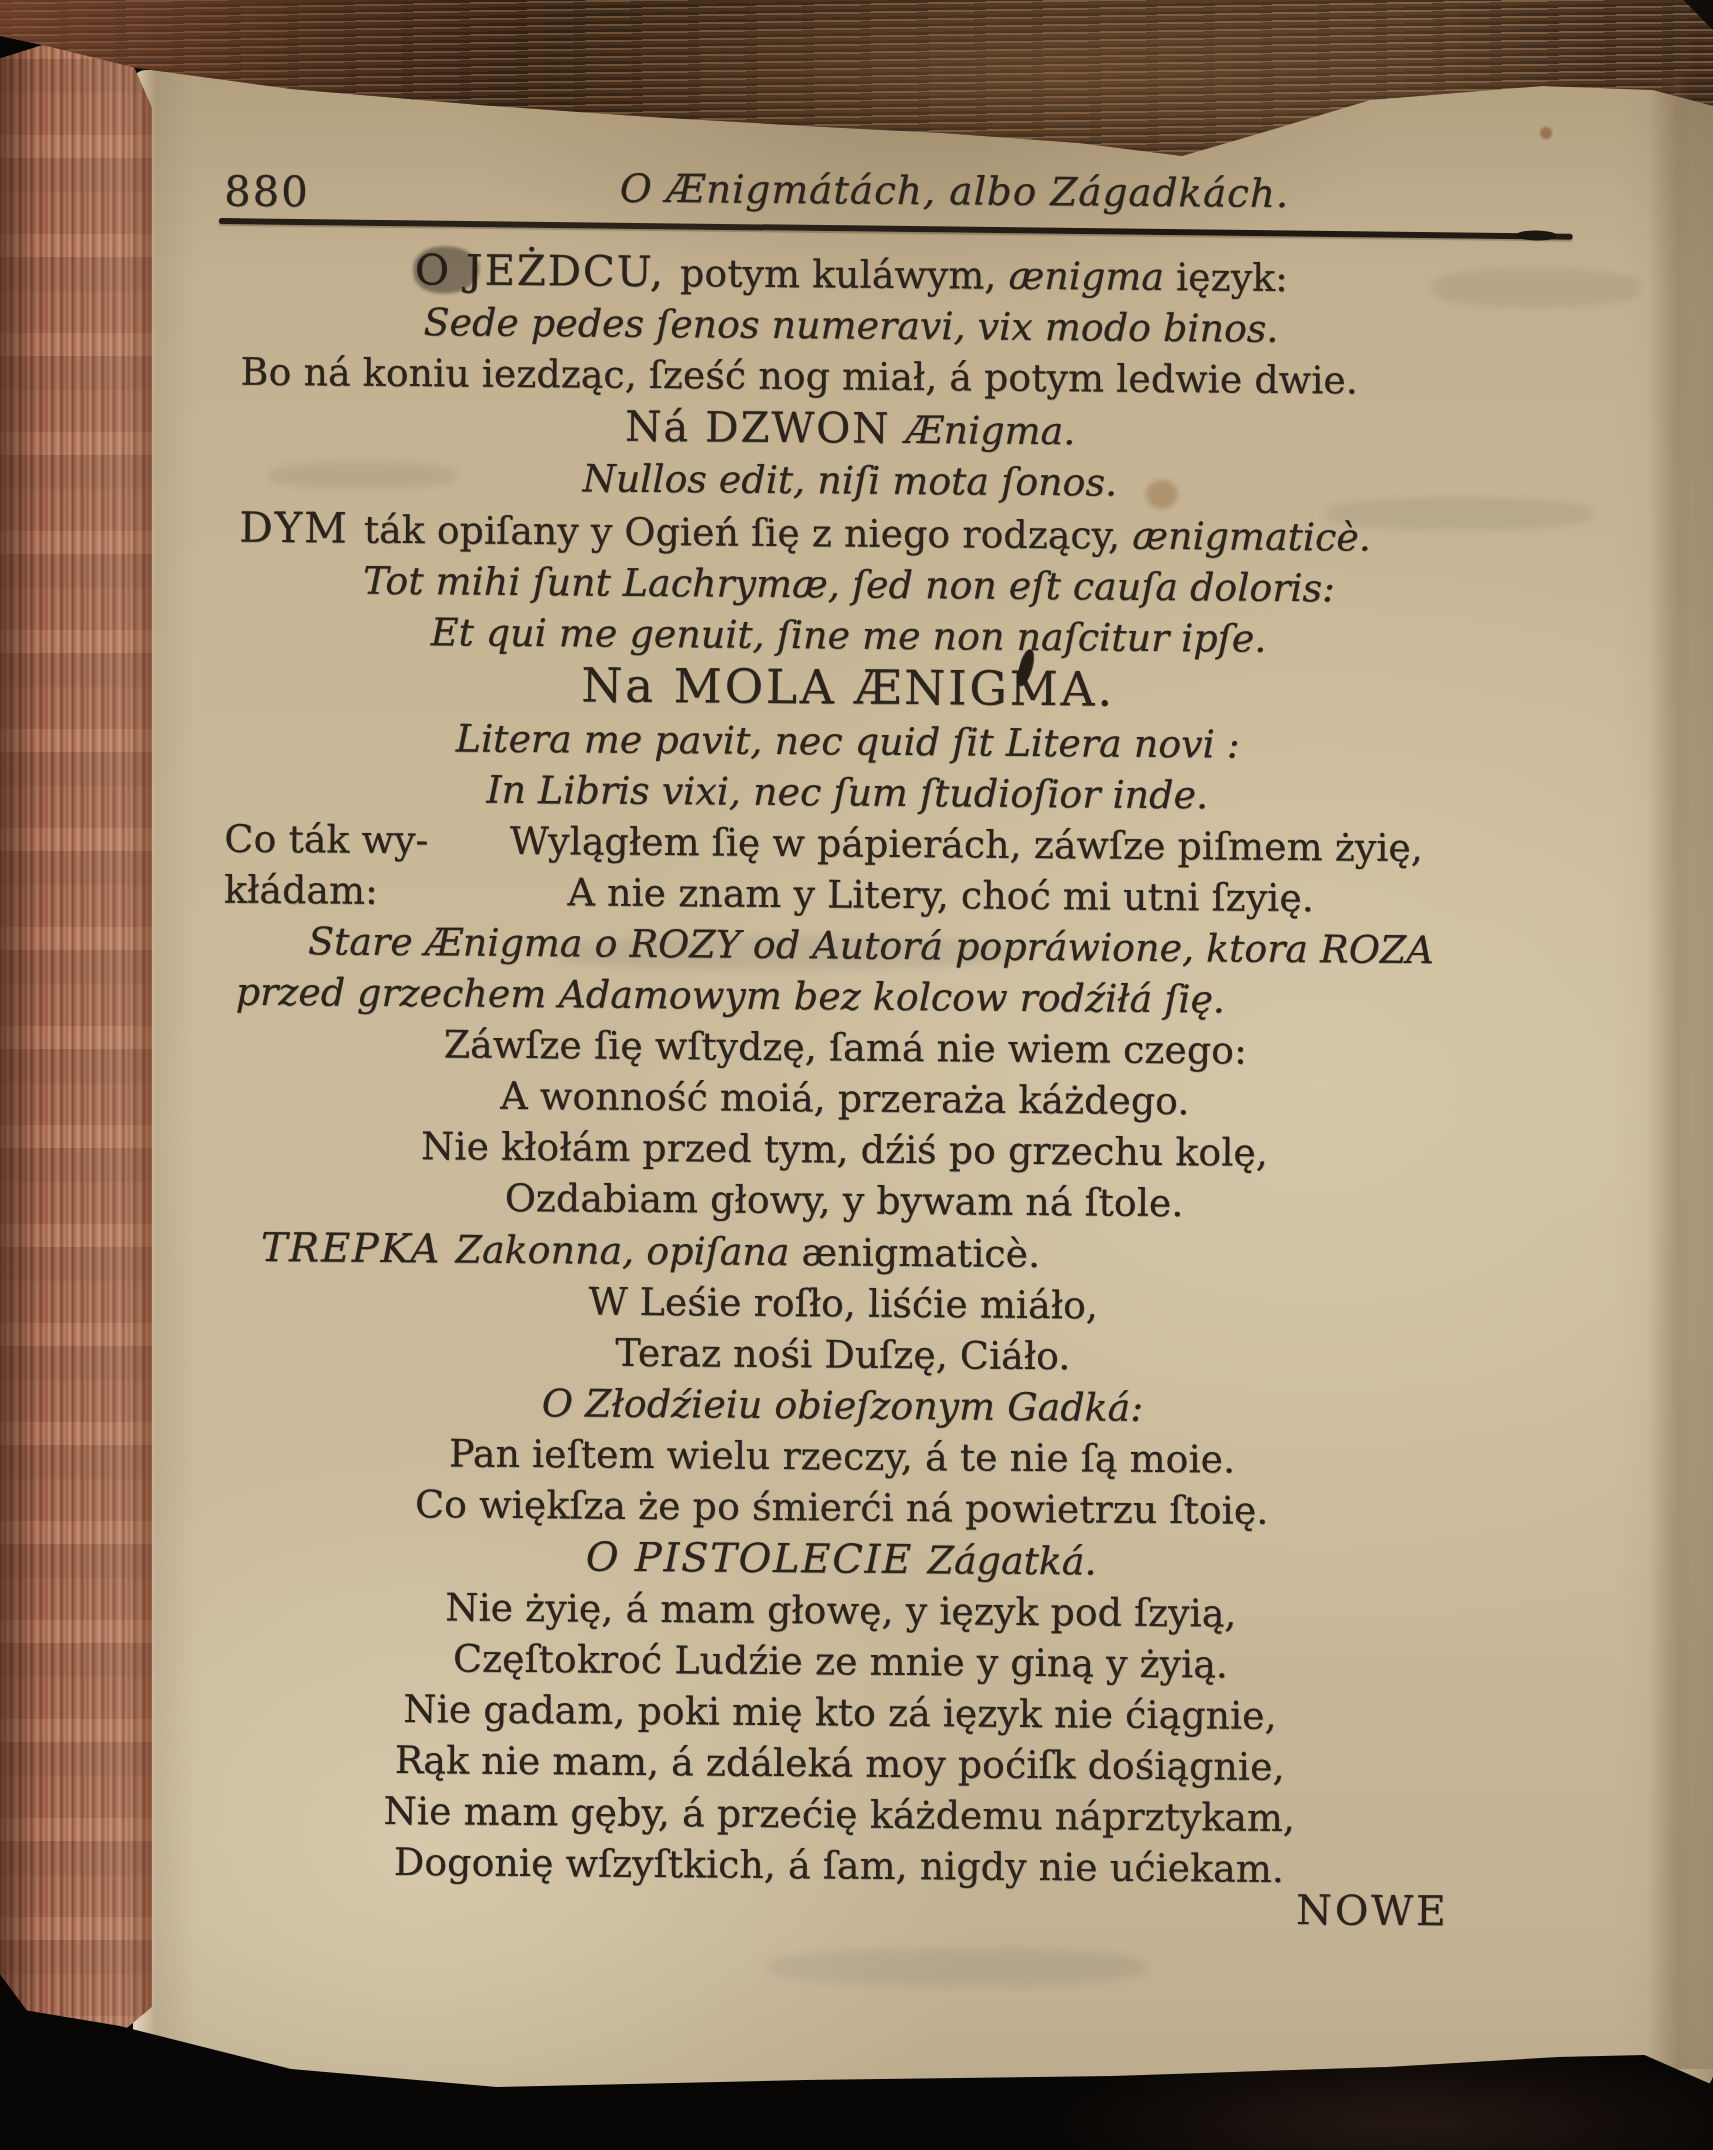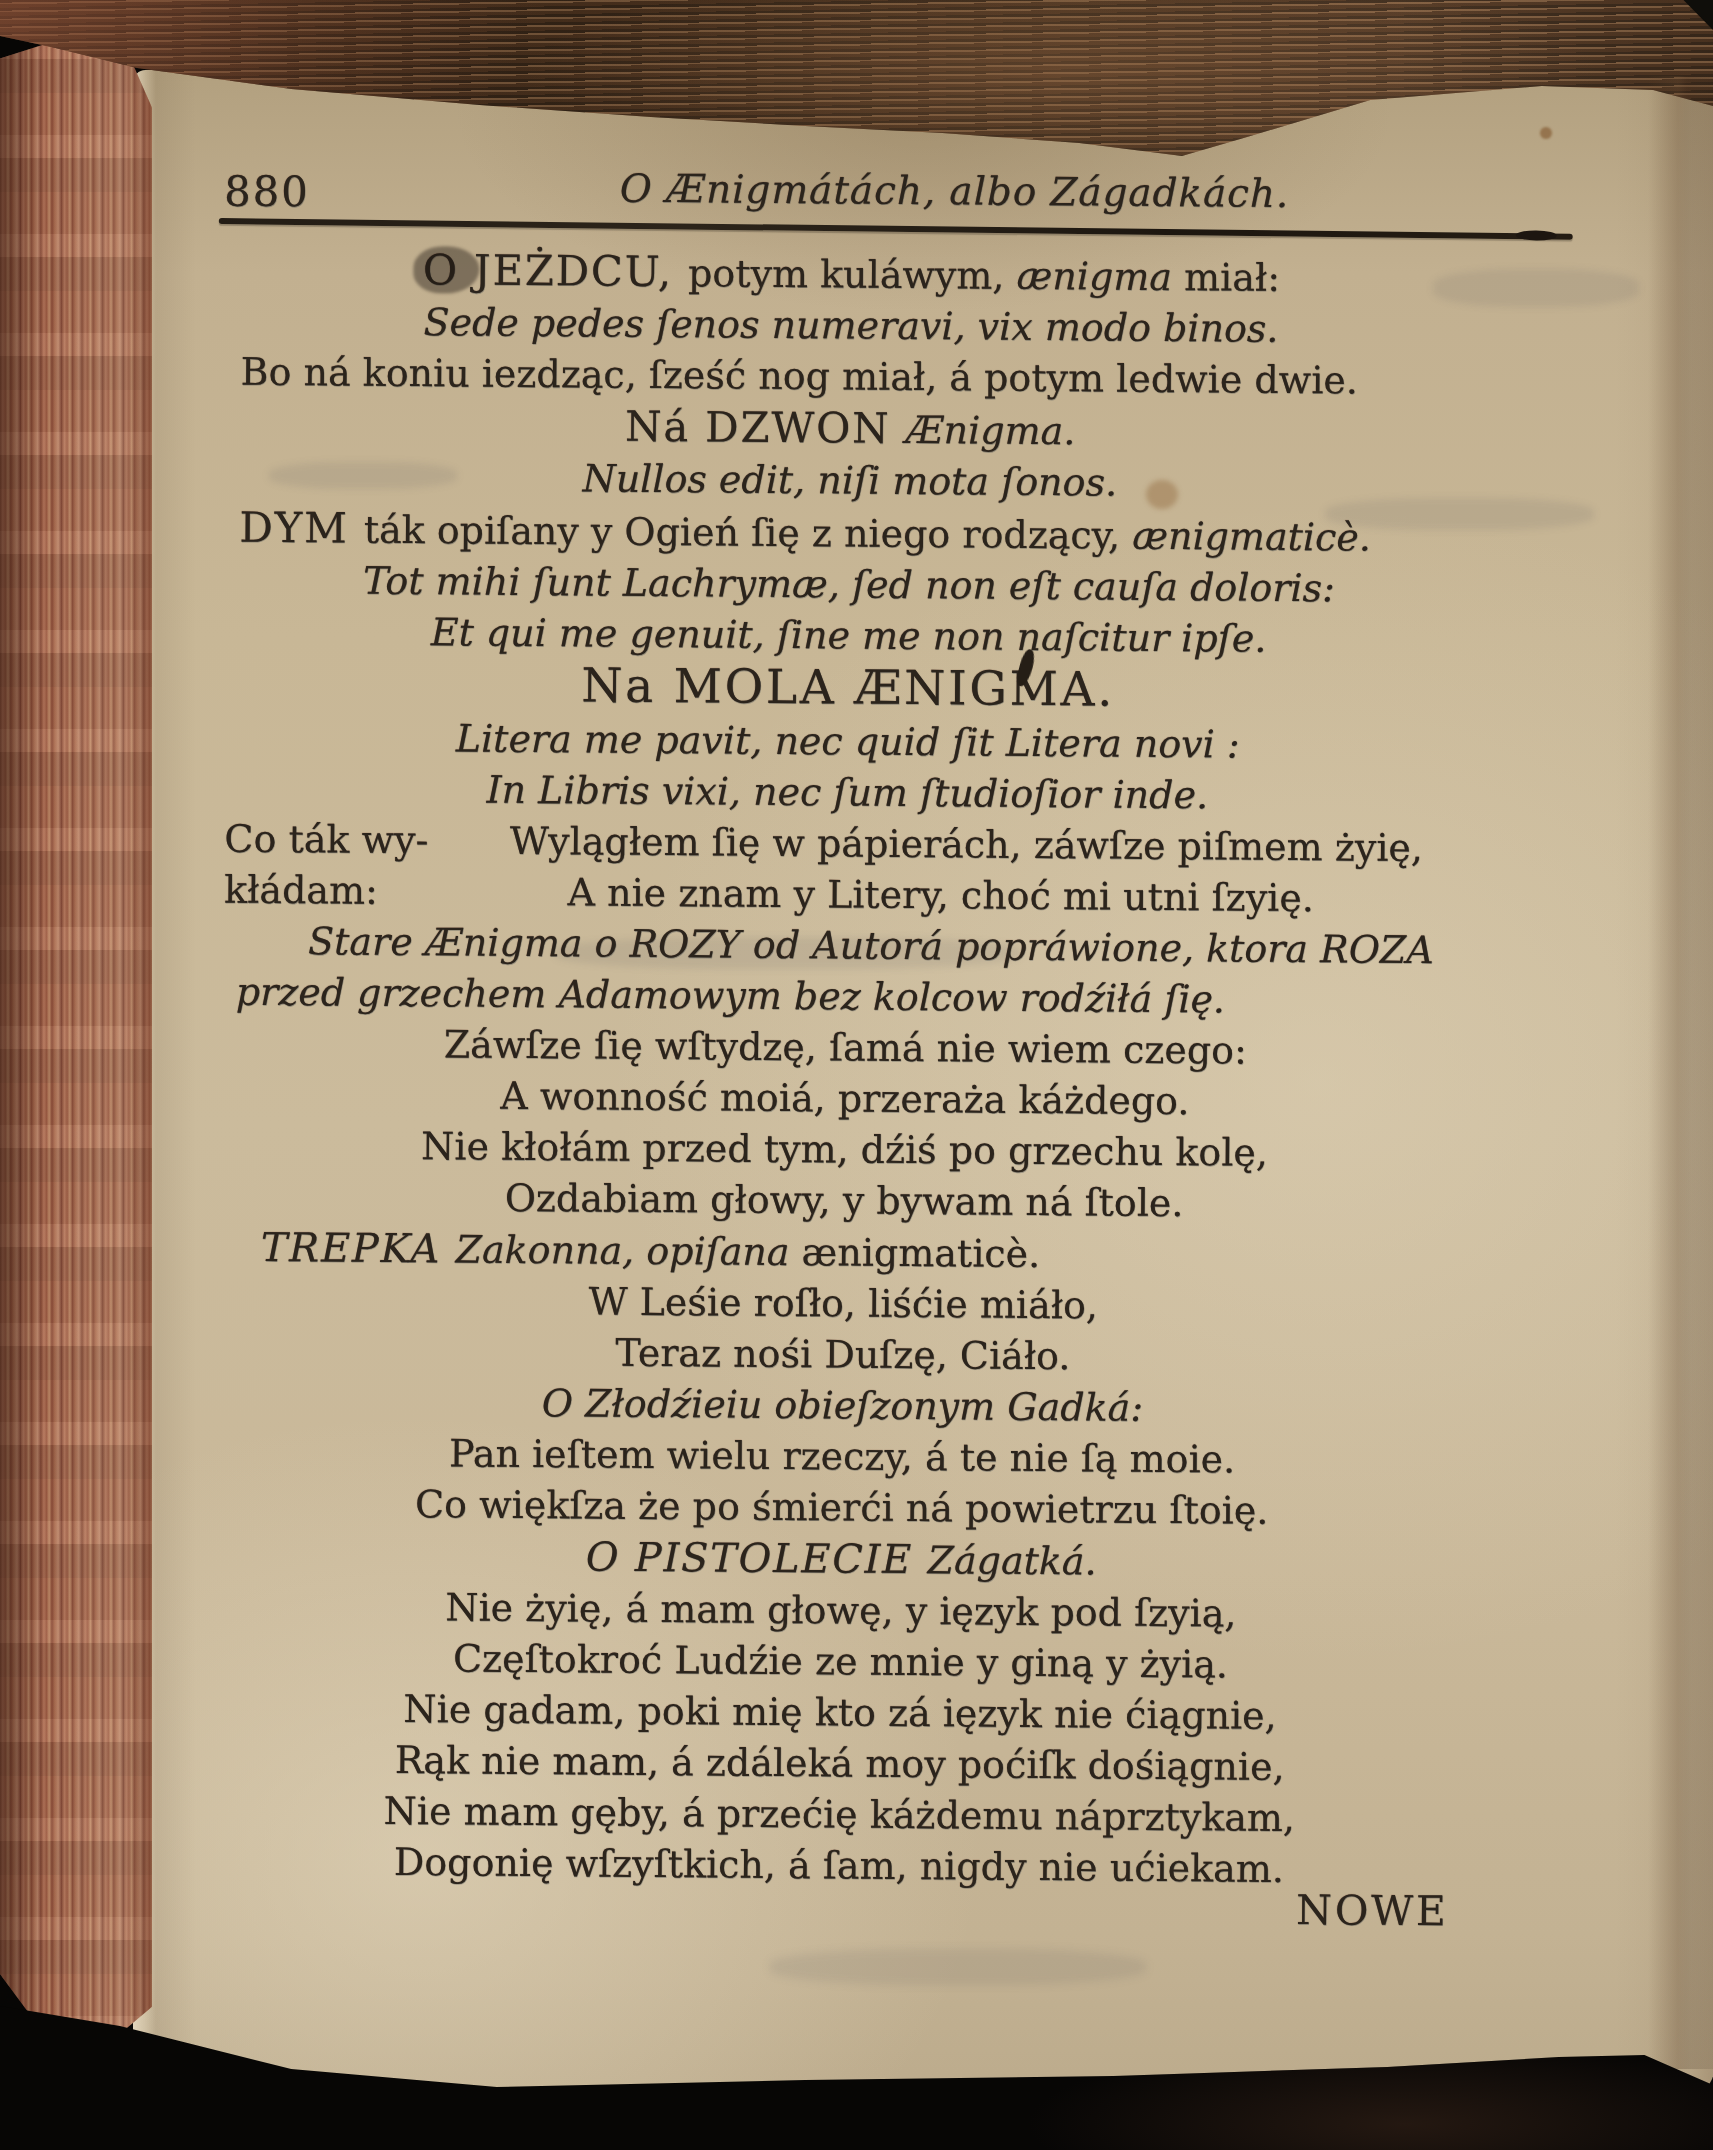--- a/index.html
+++ b/index.html
@@ -147,21 +147,21 @@
   <div class="stain-dot"></div>
 
   <div class="content">
     <div class="pagehead inktext">
       <span class="pagenum">880</span>
       <span class="runhead">O Ænigmátách, albo Zágadkách.</span>
     </div>
     <div class="head-rule"></div>
 
     <div class="text-block inktext">
-        <div class="line align-center"><span class="part caps">O JEŻDCU, </span><span class="part roman">potym kuláwym, </span><span class="part italic">ænigma </span><span class="part roman">miał:</span></div>
+        <div class="line align-center"><span class="part caps">O JEŻDCU, </span><span class="part roman">potym kuláwym, </span><span class="part italic">ænigma </span><span class="part roman">ięzyk:</span></div>
         <div class="line align-center"><span class="part italic">Sede pedes ſenos numeravi, vix modo binos.</span></div>
         <div class="line align-left"><span class="part roman">Bo ná koniu iezdząc, ſześć nog miał, á potym ledwie dwie.</span></div>
         <div class="line align-center"><span class="part caps">Ná DZWON </span><span class="part italic">Ænigma.</span></div>
         <div class="line align-center"><span class="part italic">Nullos edit, niſi mota ſonos.</span></div>
         <div class="line align-left"><span class="part caps">DYM </span><span class="part roman">ták opiſany y Ogień ſię z niego rodzący, </span><span class="part italic">ænigmaticè.</span></div>
         <div class="line align-center"><span class="part italic">Tot mihi ſunt Lachrymæ, ſed non eſt cauſa doloris:</span></div>
         <div class="line align-center"><span class="part italic">Et qui me genuit, ſine me non naſcitur ipſe.</span></div>
         <div class="line align-center"><span class="part caps-large">Na MOLA ÆNIGMA.</span></div>
         <div class="line align-center"><span class="part italic">Litera me pavit, nec quid ſit Litera novi :</span></div>
         <div class="line align-center"><span class="part italic">In Libris vixi, nec ſum ſtudioſior inde.</span></div>

